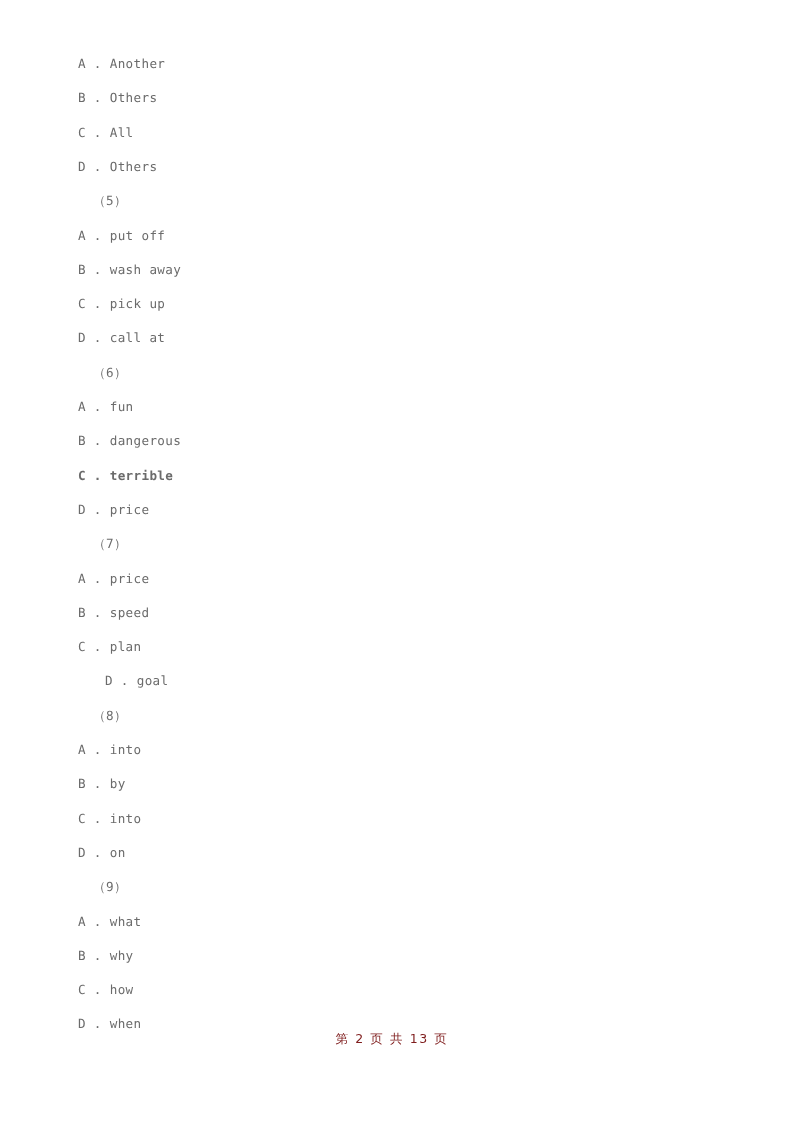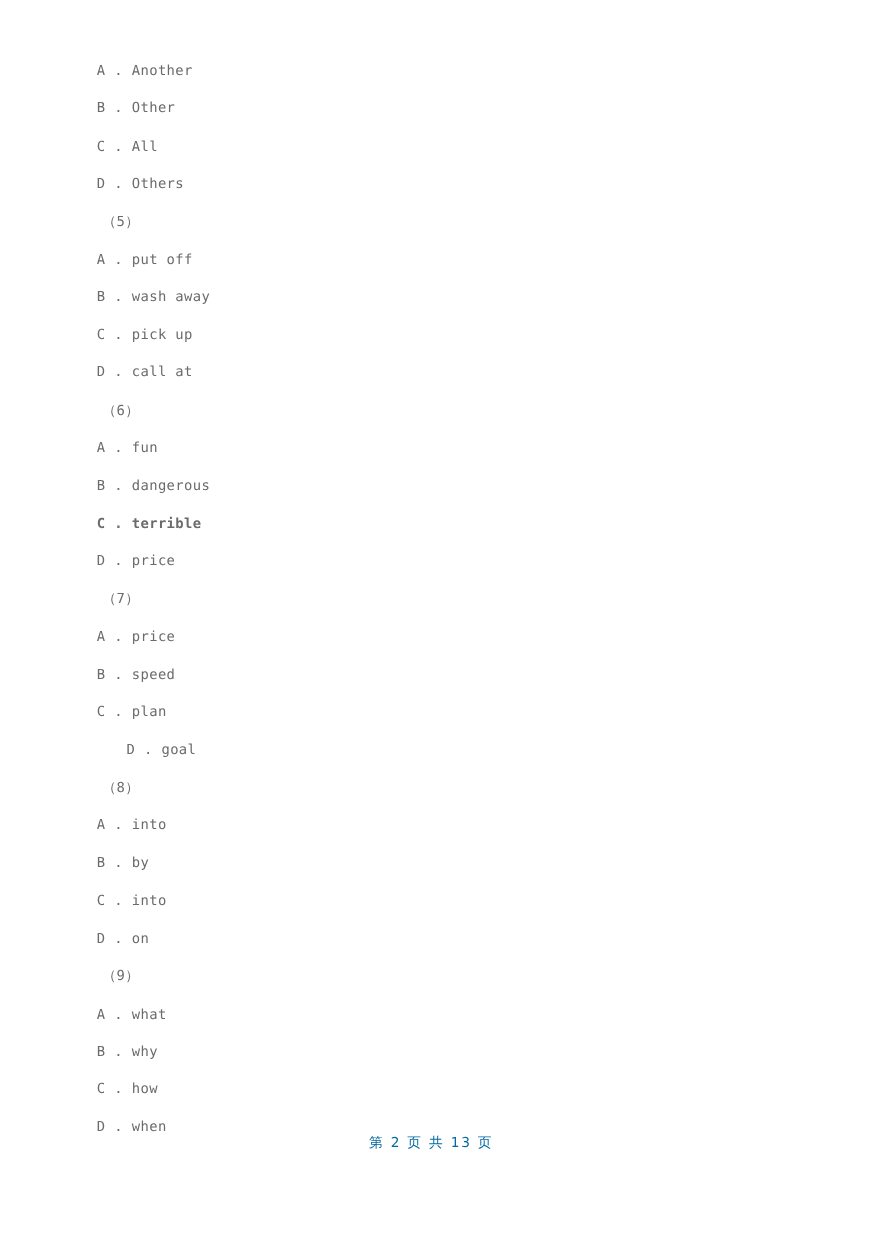--- a/index.html
+++ b/index.html
@@ -38,52 +38,52 @@
     white-space: pre;
     font-family: "DejaVu Sans Mono", monospace;
     font-size: 12.6px;
     letter-spacing: 0.35px;
     color: #6f6f6f;
     text-rendering: geometricPrecision;
   }
 
   
   .line.option {
-    left: 88px;
+    left: 78px;
     color: #6b6b6b;
   }
 
   
   .line.group-marker {
     left: 93px;
     color: #6b6b6b;
   }
 
   
   #page-footer {
     position: absolute;
     top: 1031px;
     left: 0;
     width: 784px;
     text-align: center;
     font-family: "DejaVu Sans", sans-serif;
     font-size: 12.5px;
     letter-spacing: 1.6px;
-    color: #0369a1;
+    color: #7f1d1d;
     white-space: pre;
   }
 </style>
 </head>
 <body>
 
 <div id="page">
 
   <div id="content">
       <div class="line option" style="top: 47px;">A . Another</div>
-      <div class="line option" style="top: 81.3px;">B . Other</div>
+      <div class="line option" style="top: 81.3px;">B . Others</div>
       <div class="line option" style="top: 115.6px;">C . All</div>
       <div class="line option" style="top: 149.9px;">D . Others</div>
       <div class="line group-marker" style="top: 184.2px;">（5）</div>
       <div class="line option" style="top: 218.5px;">A . put off</div>
       <div class="line option" style="top: 252.8px;">B . wash away</div>
       <div class="line option" style="top: 287.1px;">C . pick up</div>
       <div class="line option" style="top: 321.4px;">D . call at</div>
       <div class="line group-marker" style="top: 355.7px;">（6）</div>
       <div class="line option" style="top: 390px;">A . fun</div>
       <div class="line option" style="top: 424.3px;">B . dangerous</div>

